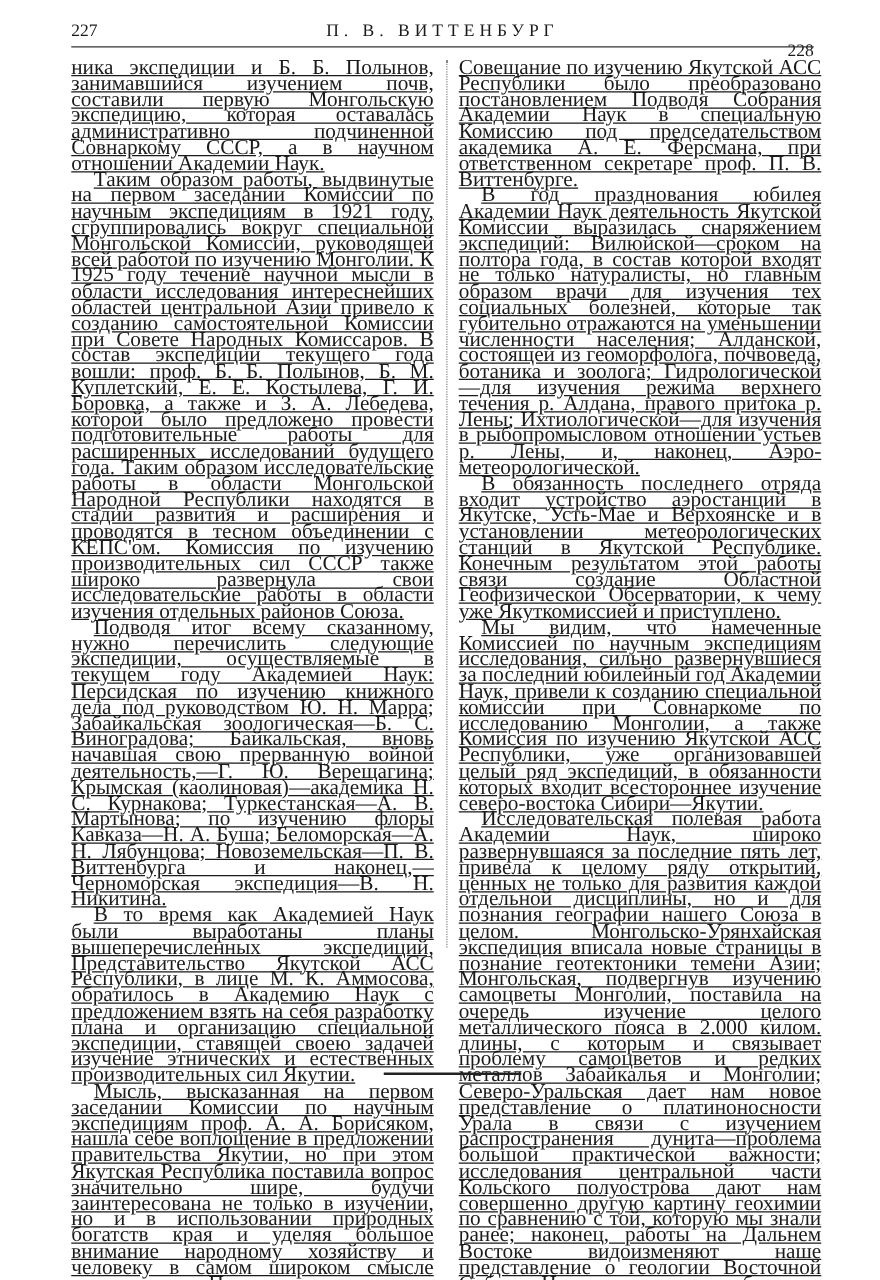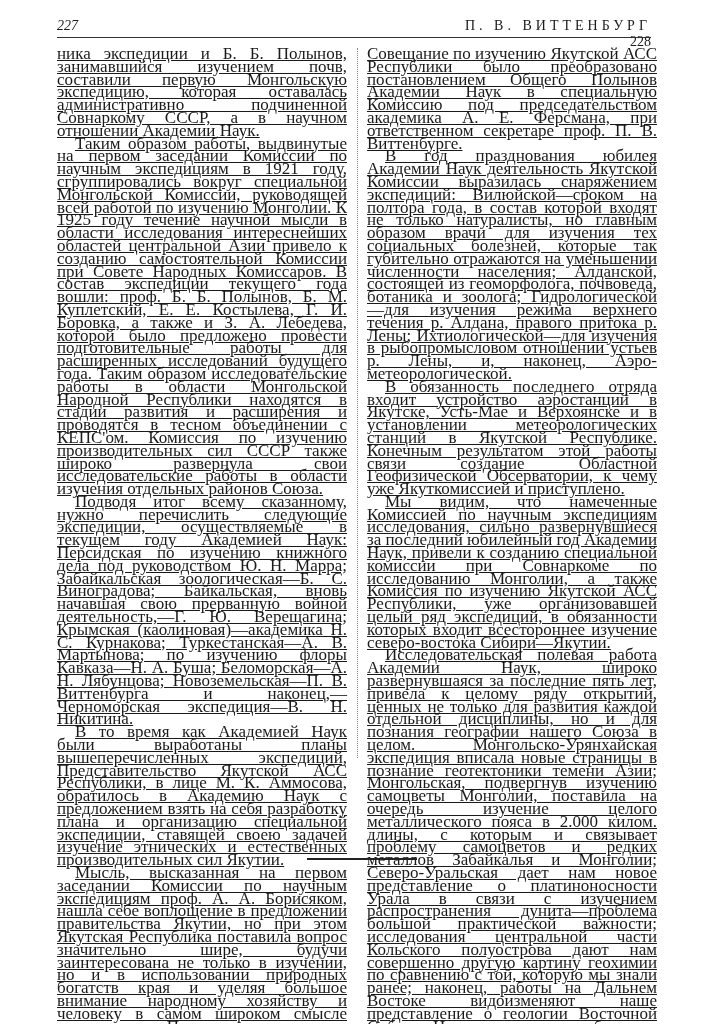--- a/index.html
+++ b/index.html
@@ -5,24 +5,24 @@
     html, body { margin: 0; padding: 0; background: #ffffff; }
     body {
       width: 704px; height: 1024px; position: relative; overflow: hidden;
       font-family: "Liberation Serif", "DejaVu Serif", serif;
       color: #1a1a1a;
     }
     .header {
       position: absolute; left: 57px; top: 14px; width: 594px; height: 22px;
       font-size: 14px;
     }
-    .page-left { position: absolute; left: 0; top: 4px; font-style: italic; }
+    .page-left { position: absolute; left: 0; top: 4px; }
     .page-right { position: absolute; right: 0; top: 20px; }
     .running-title {
-      position: absolute; left: 0; right: 0; top: 4px; text-align: right;
+      position: absolute; left: 0; right: 0; top: 4px; text-align: center;
       letter-spacing: 4px; font-size: 14px;
     }
     .header-rule {
       position: absolute; left: 57px; top: 37px; width: 594px; height: 0;
       border-top: 1.5px solid #333;
     }
     .col {
       position: absolute; top: 48px; width: 290px;
       font-size: 17px; line-height: 12.8px; text-align: justify;
       hyphens: manual;
@@ -55,20 +55,20 @@
   <p class="cont">ника экспедиции и Б. Б. Полынов, занимавшийся изучением почв, составили первую Монгольскую экспедицию, которая оставалась административно подчиненной Совнаркому СССР, а в научном отношении Академии Наук.</p>
   <p>Таким образом работы, выдвинутые на первом заседании Комиссии по научным экспедициям в 1921 году, сгруппировались вокруг специальной Монгольской Комиссии, руководящей всей работой по изучению Монголии. К 1925 году течение научной мысли в области исследования интереснейших областей центральной Азии привело к созданию самостоятельной Комиссии при Совете Народных Комиссаров. В состав экспедиции текущего года вошли: проф. Б. Б. Полынов, Б. М. Куплетский, Е. Е. Костылева, Г. И. Боровка, а также и З. А. Лебедева, которой было предложено провести подготовительные работы для расширенных исследований будущего года. Таким образом исследовательские работы в области Монгольской Народной Республики находятся в стадии развития и расширения и проводятся в тесном объединении с КЕПС'ом. Комиссия по изучению производительных сил СССР также широко развернула свои исследовательские работы в области изучения отдельных районов Союза.</p>
   <p>Подводя итог всему сказанному, нужно перечислить следующие экспедиции, осуществляемые в текущем году Академией Наук: Персидская по изучению книжного дела под руководством Ю. Н. Марра; Забайкальская зоологическая—Б. С. Виноградова; Байкальская, вновь начавшая свою прерванную войной деятельность,—Г. Ю. Верещагина; Крымская (каолиновая)—академика Н. С. Курнакова; Туркестанская—А. В. Мартынова; по изучению флоры Кавказа—Н. А. Буша; Беломорская—А. Н. Лябунцова; Новоземельская—П. В. Виттенбурга и наконец,—Черноморская экспедиция—В. Н. Никитина.</p>
   <p>В то время как Академией Наук были выработаны планы вышеперечисленных экспедиций, Представительство Якутской АСС Республики, в лице М. К. Аммосова, обратилось в Академию Наук с предложением взять на себя разработку плана и организацию специальной экспедиции, ставящей своею задачей изучение этнических и естественных производительных сил Якутии.</p>
   <p>Мысль, высказанная на первом заседании Комиссии по научным экспедициям проф. А. А. Борисяком, нашла себе воплощение в предложении правительства Якутии, но при этом Якутская Республика поставила вопрос значительно шире, будучи заинтересована не только в изучении, но и в использовании природных богатств края и уделяя большое внимание народному хозяйству и человеку в самом широком смысле этого слова. Под председательством Непременного Секретаря было созвано специальное совещание, которое и разработало план пятилетнего исследования Якутии. Проект был утвержден Госпланом СССР и Советом Народных Комиссаров 5 апреля текущего года.</p>
 </div>
 
 <div class="col-divider"></div>
 
 <div class="col col-right">
-  <p class="cont">Совещание по изучению Якутской АСС Республики было преобразовано постановлением Общего Полынов Академии Наук в специальную Комиссию под председательством академика А. Е. Ферсмана, при ответственном секретаре проф. П. В. Виттенбурге.</p>
+  <p class="cont">Совещание по изучению Якутской АСС Республики было преобразовано постановлением Подводя Собрания Академии Наук в специальную Комиссию под председательством академика А. Е. Ферсмана, при ответственном секретаре проф. П. В. Виттенбурге.</p>
   <p>В год празднования юбилея Академии Наук деятельность Якутской Комиссии выразилась снаряжением экспедиций: Вилюйской—сроком на полтора года, в состав которой входят не только натуралисты, но главным образом врачи для изучения тех социальных болезней, которые так губительно отражаются на уменьшении численности населения; Алданской, состоящей из геоморфолога, почвоведа, ботаника и зоолога; Гидрологической—для изучения режима верхнего течения р. Алдана, правого притока р. Лены; Ихтиологической—для изучения в рыбопромысловом отношении устьев р. Лены, и, наконец, Аэро-метеорологической.</p>
   <p>В обязанность последнего отряда входит устройство аэростанций в Якутске, Усть-Мае и Верхоянске и в установлении метеорологических станций в Якутской Республике. Конечным результатом этой работы связи создание Областной Геофизической Обсерватории, к чему уже Якуткомиссией и приступлено.</p>
   <p>Мы видим, что намеченные Комиссией по научным экспедициям исследования, сильно развернувшиеся за последний юбилейный год Академии Наук, привели к созданию специальной комиссии при Совнаркоме по исследованию Монголии, а также Комиссия по изучению Якутской АСС Республики, уже организовавшей целый ряд экспедиций, в обязанности которых входит всестороннее изучение северо-востока Сибири—Якутии.</p>
   <p>Исследовательская полевая работа Академии Наук, широко развернувшаяся за последние пять лет, привела к целому ряду открытий, ценных не только для развития каждой отдельной дисциплины, но и для познания географии нашего Союза в целом. Монгольско-Урянхайская экспедиция вписала новые страницы в познание геотектоники темени Азии; Монгольская, подвергнув изучению самоцветы Монголии, поставила на очередь изучение целого металлического пояса в 2.000 килом. длины, с которым и связывает проблему самоцветов и редких металлов Забайкалья и Монголии; Северо-Уральская дает нам новое представление о платиноносности Урала в связи с изучением распространения дунита—проблема большой практической важности; исследования центральной части Кольского полуострова дают нам совершенно другую картину геохимии по сравнению с той, которую мы знали ранее; наконец, работы на Дальнем Востоке видоизменяют наше представление о геологии Восточной Сибири. Не только отдельные большие экспедиции, которые дают нам новый обширный материал к познанию лика Союза, но и каждое полевое исследование, произведенное за последние годы, значительно освещает район, посещаемый исследователем.</p>
 </div>
 
 <div class="bottom-rule"></div>
 
 </body></html>

